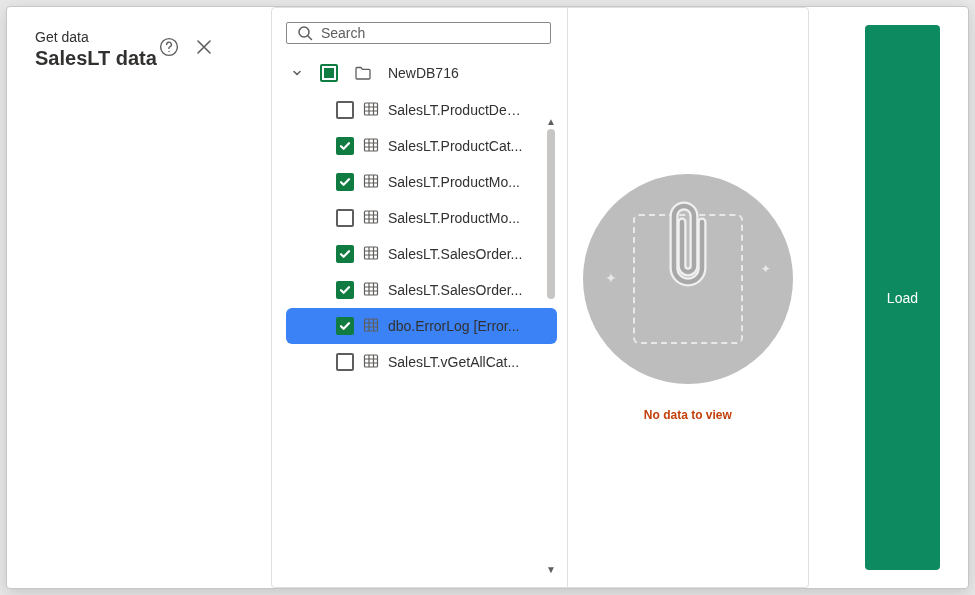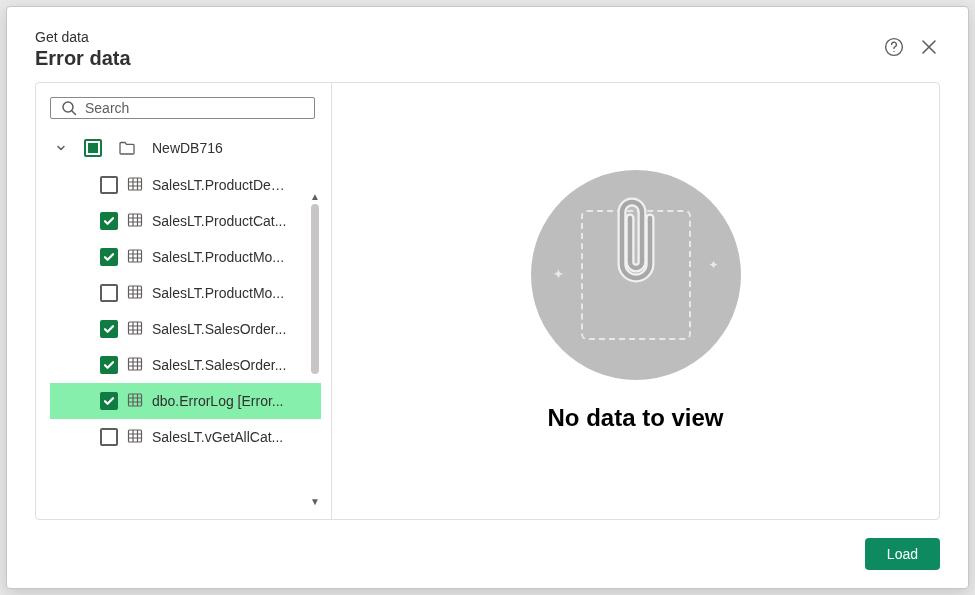--- a/index.html
+++ b/index.html
@@ -6,21 +6,21 @@
   body {
     font-family: "Segoe UI", -apple-system, sans-serif;
     background: #e8e8e8;
     width: 975px; height: 595px;
     overflow: hidden; position: relative;
     font-size:14px; color:#323130;
   }
   .modal {
     position:absolute; inset:6px;
     background:#fff; border:1px solid #c8c6c4; border-radius:4px;
-    display:flex; flex-direction:column;
+    display:flex; flex-direction:row;
     box-shadow:0 4px 16px rgba(0,0,0,.15);
   }
   .header {
     padding:22px 28px 12px 28px;
     display:flex; align-items:flex-start; justify-content:space-between;
   }
   .titles { display:flex; flex-direction:column; gap:2px; }
   .subtitle { font-size:14px; color:#323130; }
   .title { font-size:20px; font-weight:700; }
   .header-actions { display:flex; gap:12px; align-items:center; margin-top:6px;}
@@ -66,21 +66,21 @@
   .cb.checked svg { color:#fff; }
   .folder-ic, .table-ic { color:#605e5c; flex-shrink:0;}
   .db-name { font-size:14px; }
 
   .items { margin-top:6px; }
   .item {
     display:flex; align-items:center; gap:8px;
     padding:6px 0 6px 50px; height:36px; cursor:pointer;
     white-space:nowrap; overflow:hidden;
   }
-  .item.selected { background:#86efac; }
+  .item.selected { background:#3b82f6;border-radius:6px; }
   .item-label { overflow:hidden; text-overflow:ellipsis; max-width:136px;}
 
   .scroll-track {
     position:absolute; right:0; top:56px; bottom:6px; width:12px;
     display:flex; flex-direction:column; align-items:center; justify-content:space-between;
   }
   .scroll-arrow { color:#605e5c; font-size:10px; }
   .scroll-thumb { width:8px; background:#c8c6c4; border-radius:4px; height:170px; margin-top:2px;}
 
   .right {
@@ -93,38 +93,38 @@
   }
   .dashed-box {
     width:110px; height:130px; border:2px dashed #e8e8e8; border-radius:6px;
   }
   .clip {
     position:absolute; top:22px; left:50%; transform:translateX(-50%);
   }
   .sparkle { position:absolute; color:#e8e8e8; }
   .spark-l { left:22px; top:96px; }
   .spark-r { right:22px; top:88px; font-size:12px;}
-  .empty-text { font-size:24px; font-weight:600; color:#000000; }
+  .empty-text { font-size:12px; font-weight:600; color:#c2410c; }
 
   .footer {
     padding:18px 28px 18px 28px; display:flex; justify-content:flex-end;
   }
   .load-btn {
     background:#0d8a5f; color:#fff; border:none; border-radius:4px;
     padding:8px 22px; font-size:14px; font-weight:400; cursor:pointer;
   }
 </style>
 </head>
 <body>
 
 <div class="modal">
   <div class="header">
     <div class="titles">
       <div class="subtitle">Get data</div>
-      <div class="title">Error data</div>
+      <div class="title">SalesLT data</div>
     </div>
     <div class="header-actions">
       <button class="icon-btn">
         <svg width="20" height="20" viewBox="0 0 20 20" fill="none" stroke="currentColor" stroke-width="1.4">
             <circle cx="10" cy="10" r="8.4"></circle>
             <path d="M7.6 7.6a2.4 2.4 0 1 1 3.3 2.2c-.9.4-1 .9-1 1.6" stroke-linecap="round"></path>
             <circle cx="10" cy="14.4" r=".7" fill="currentColor" stroke="none"></circle>
           </svg>
       </button>
       <button class="icon-btn">

